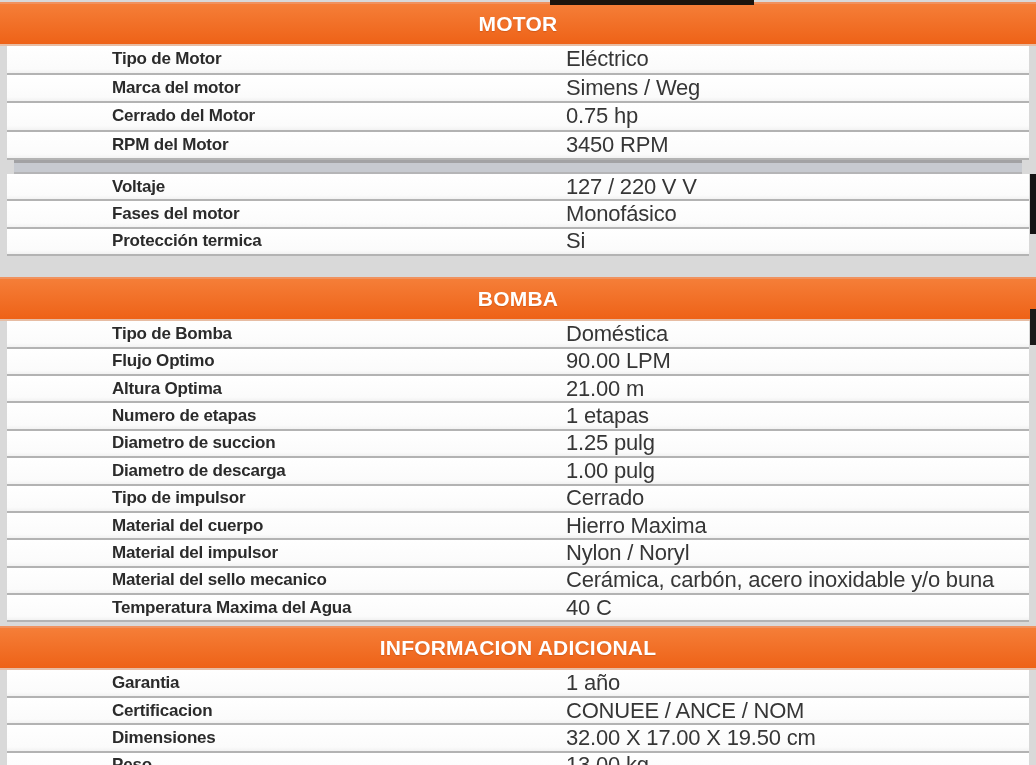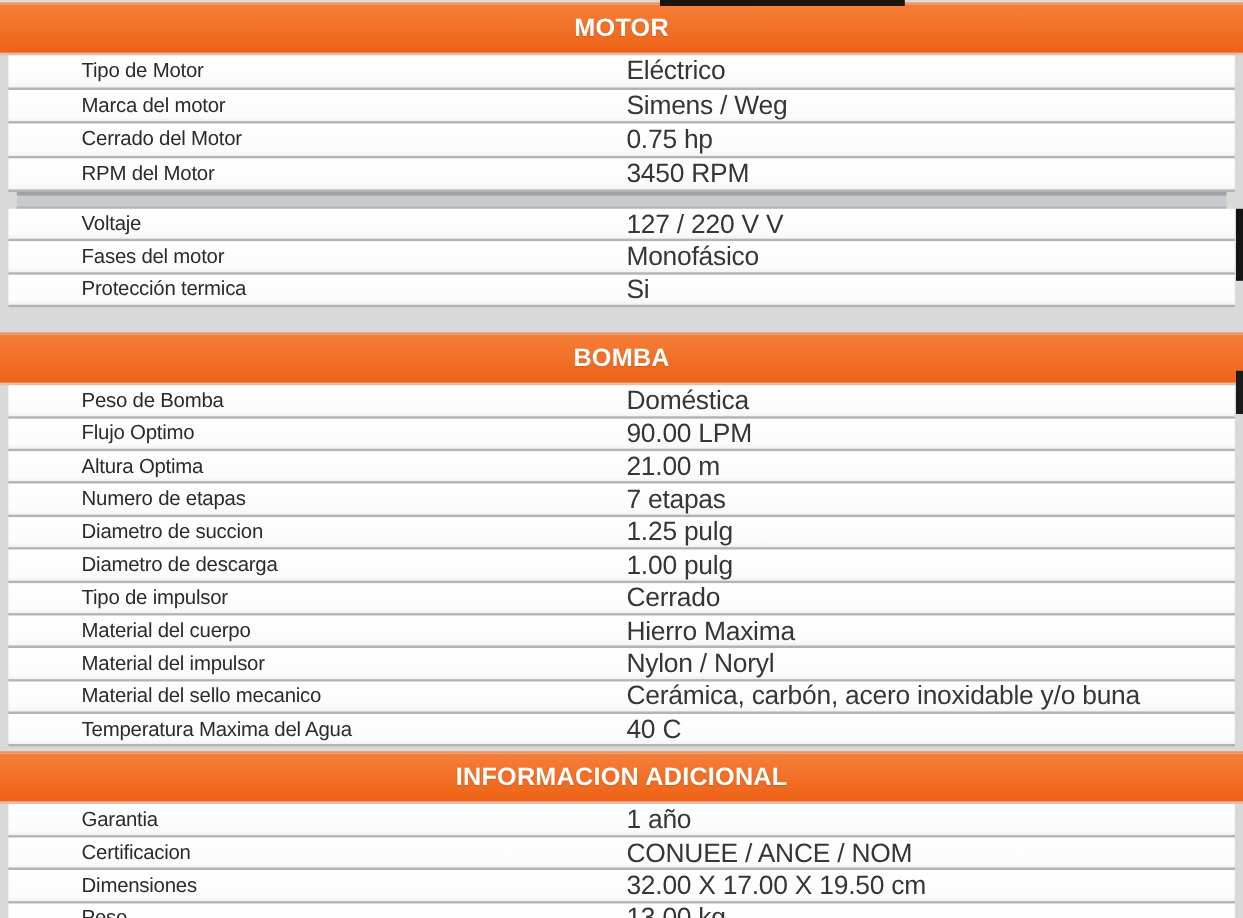--- a/index.html
+++ b/index.html
@@ -50,24 +50,25 @@
     box-sizing: border-box;
     background: linear-gradient(180deg, #ffffff 0%, #fbfbfb 85%, #f2f2f2 100%);
     border-bottom: 2px solid #b3b3b3;
   }
   .sec-motor .grp-a .row { height: 28.5px; }
   .row .label {
     width: 515px;
     padding-left: 61px;
     box-sizing: border-box;
     font-size: 17px;
-    font-weight: normal;
+    font-weight: bold;
     color: #2b2b2b;
     letter-spacing: -0.2px;
     white-space: nowrap;
+    margin-left: 44px;
   }
   .row .value {
     font-size: 22px;
     font-weight: normal;
     color: #363636;
     letter-spacing: -0.2px;
     white-space: nowrap;
   }
   .group-divider {
     height: 9px;
@@ -134,34 +135,34 @@
           </div>
         </div>
   </section>
       <section class="spec-section sec-bomba">
     <div class="section-header">
       <span class="title">BOMBA</span>
     </div>
     <div class="rows">
           <div class="grp-a">
             <div class="row">
-    <div class="label">Peso de Bomba</div>
+    <div class="label">Tipo de Bomba</div>
     <div class="value">Doméstica</div>
   </div>
             <div class="row">
     <div class="label">Flujo Optimo</div>
     <div class="value">90.00 LPM</div>
   </div>
             <div class="row">
     <div class="label">Altura Optima</div>
     <div class="value">21.00 m</div>
   </div>
             <div class="row">
     <div class="label">Numero de etapas</div>
-    <div class="value">7 etapas</div>
+    <div class="value">1 etapas</div>
   </div>
             <div class="row">
     <div class="label">Diametro de succion</div>
     <div class="value">1.25 pulg</div>
   </div>
             <div class="row">
     <div class="label">Diametro de descarga</div>
     <div class="value">1.00 pulg</div>
   </div>
             <div class="row">

